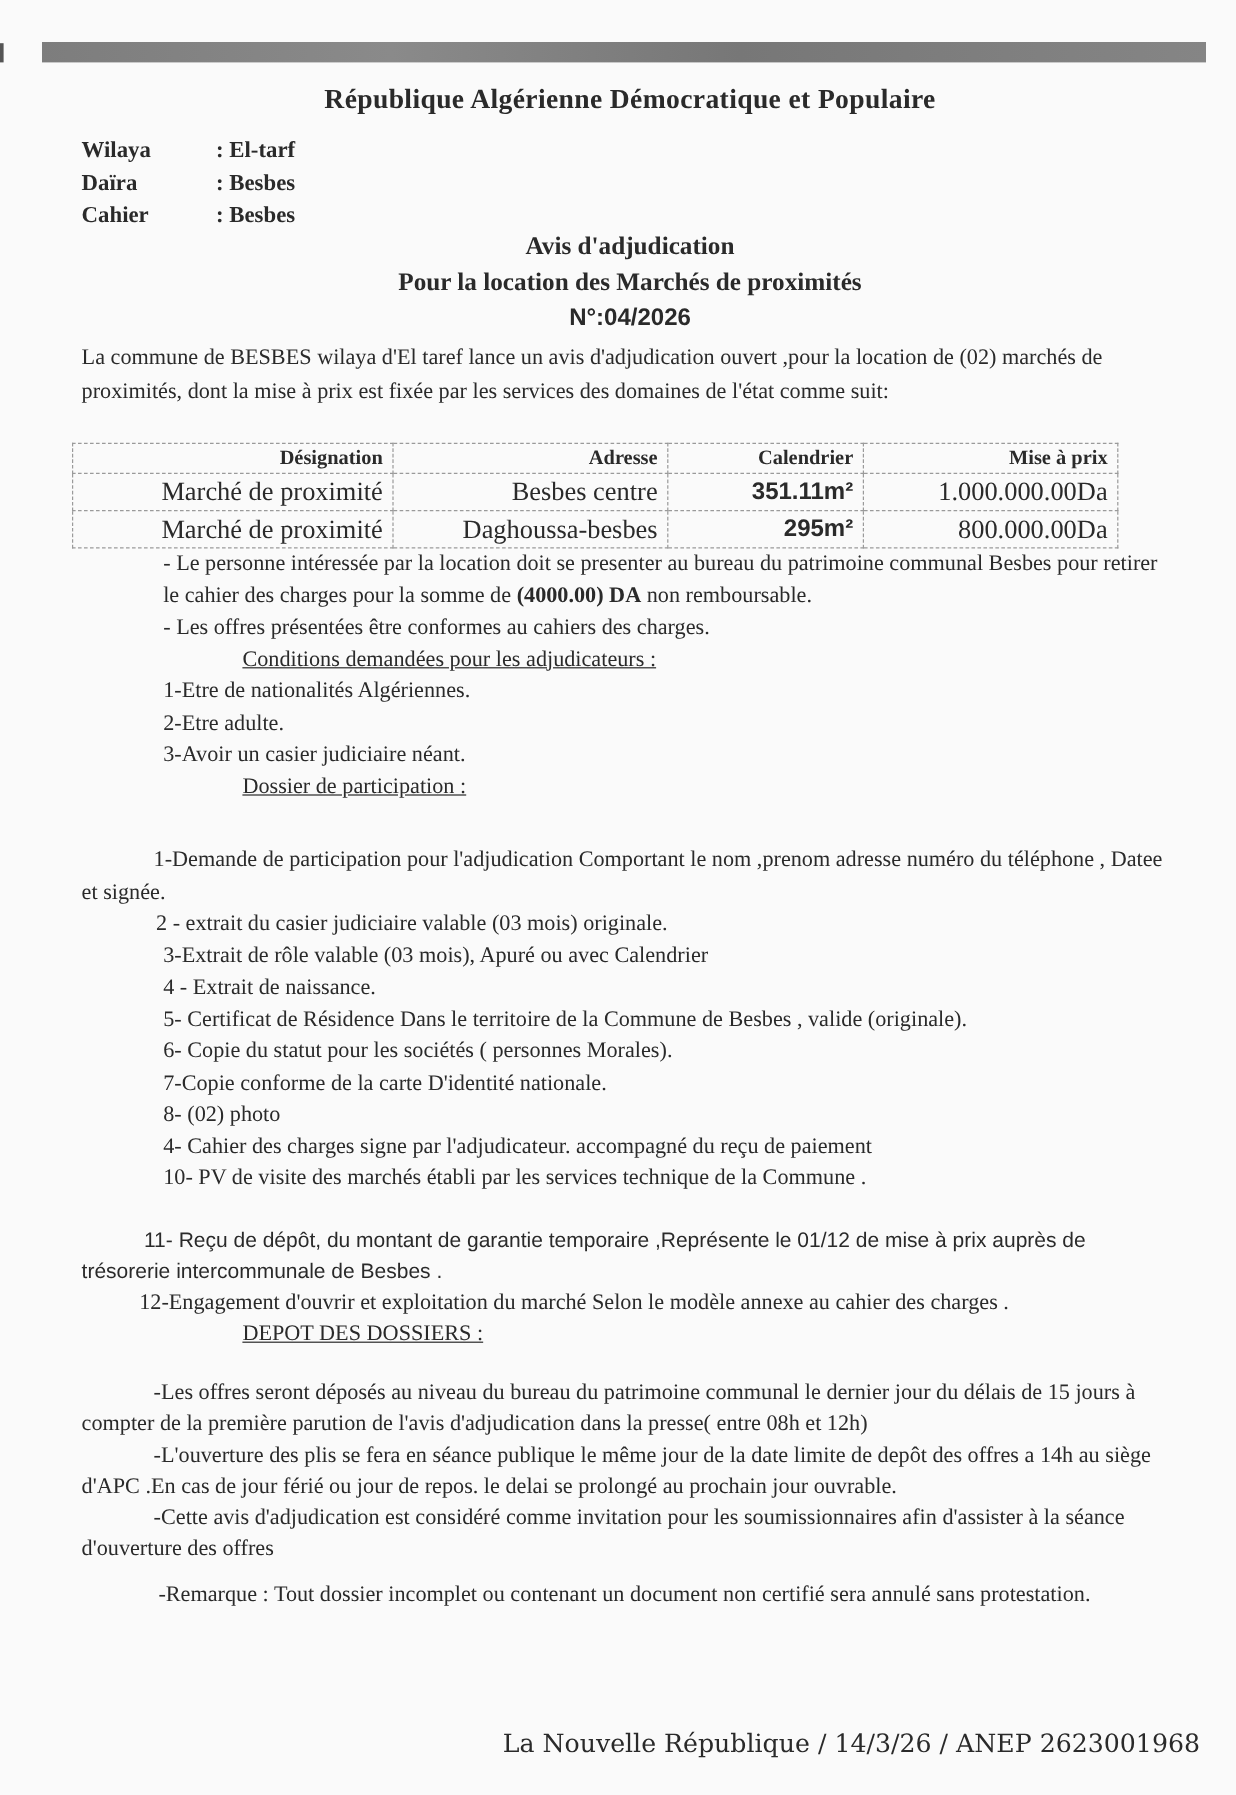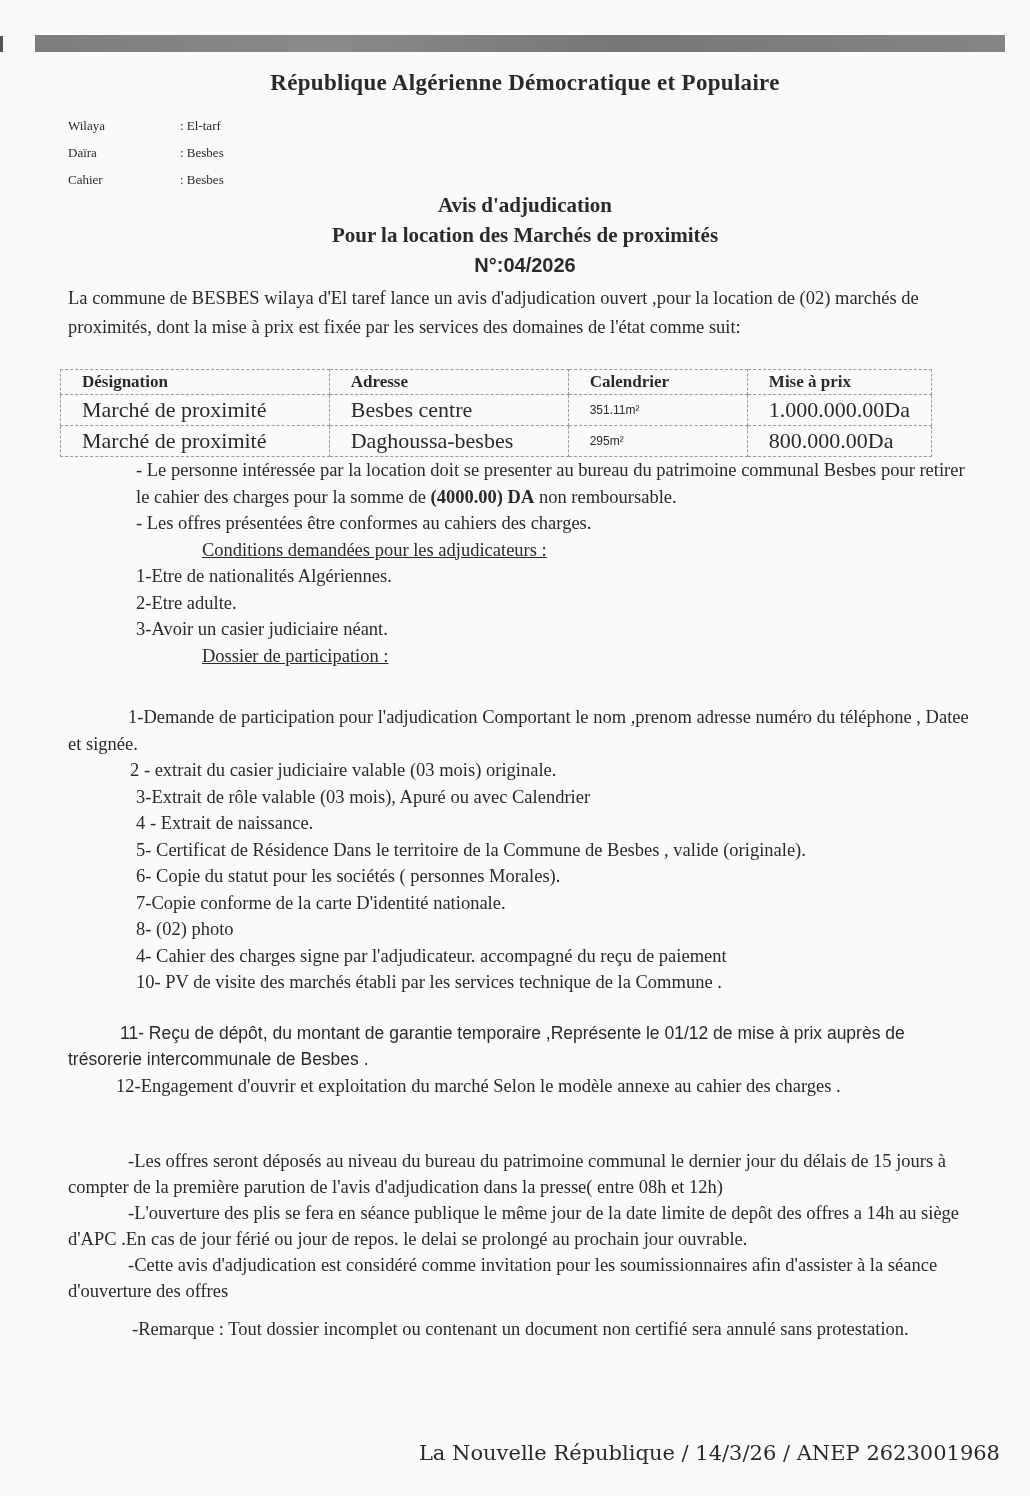--- a/index.html
+++ b/index.html
@@ -13,41 +13,41 @@
     }
     .left-mark { position: absolute; left: 0; top: 36px; width: 3px; height: 16px; background: #555; }
     .top-bar {
       position: absolute; left: 35px; top: 35px; width: 970px; height: 17px;
       background: linear-gradient(90deg, #7d7d7d, #8a8a8a 30%, #777 60%, #858585);
     }
     .title {
       position: absolute; left: 0; width: 1050px; top: 70px; text-align: center;
       font-size: 23px; font-weight: bold; letter-spacing: 0.3px;
     }
-    .admin { position: absolute; left: 68px; top: 112px; font-weight: normal; font-size: 13px; line-height: 27px; }
+    .admin { position: absolute; left: 68px; top: 112px; font-weight: bold; font-size: 19px; line-height: 27px; }
     .admin .row { display: flex; }
     .admin .lbl { width: 112px; }
     .notice-heading {
       position: absolute; left: 0; width: 1050px; text-align: center; font-weight: bold;
       font-size: 21px; line-height: 30px; top: 190px;
     }
     .intro {
       position: absolute; left: 68px; top: 284px; width: 910px;
       font-size: 18.5px; line-height: 29px;
     }
     table.markets {
       position: absolute; left: 60px; top: 369px; width: 872px;
       border-collapse: collapse; font-size: 22px;
     }
     table.markets th, table.markets td {
-      border: 1px dashed #9a9a9a; text-align: left; padding: 0 21px; font-weight: normal;
+      border: 1px dashed #9a9a9a; text-align: right; padding: 0 8px; font-weight: normal;
     }
     table.markets th { font-weight: bold; font-size: 17px; height: 24px; }
     table.markets td { height: 30px; }
-    table.markets td.sup { font-family: "Liberation Sans", sans-serif; font-weight: normal; font-size: 12px; margin-top: 12px; }
+    table.markets td.sup { font-family: "Liberation Sans", sans-serif; font-weight: bold; font-size: 20px; margin-top: 12px; }
     .body-block { position: absolute; left: 68px; width: 910px; font-size: 18.5px; line-height: 26.5px; }
     .p { margin: 0; }
     .ind1 { padding-left: 68px; }
     .ind2 { padding-left: 62px; }
     .ind3 { padding-left: 48px; }
     .heading-u { font-weight: normal; text-decoration: underline; padding-left: 134px; }
     .sans { font-family: "Liberation Sans", sans-serif; font-size: 17.5px; }
     .footer {
       position: absolute; right: 30px; top: 1441px; font-size: 21px;
       font-family: "DejaVu Serif", serif;
@@ -127,20 +127,21 @@
   <p class="p ind1">3-Extrait de rôle valable (03 mois), Apuré ou avec Calendrier</p>
   <p class="p ind1">4 - Extrait de naissance.</p>
   <p class="p ind1">5- Certificat de Résidence Dans le territoire de la Commune de Besbes , valide (originale).</p>
   <p class="p ind1">6- Copie du statut pour  les sociétés ( personnes  Morales).</p>
   <p class="p ind1">7-Copie conforme de la carte D'identité nationale.</p>
   <p class="p ind1">8- (02) photo</p>
   <p class="p ind1">4- Cahier des charges signe par l'adjudicateur. accompagné  du  reçu de paiement</p>
   <p class="p ind1">10- PV de visite des marchés établi par les services technique de la Commune .</p>
   <p class="p sans" style="text-indent:52px;margin-top:24px;">11- Reçu de dépôt, du montant de garantie temporaire ,Représente le 01/12 de mise à prix auprès de trésorerie intercommunale de Besbes .</p>
   <p class="p ind3">12-Engagement d'ouvrir et exploitation du marché Selon le modèle annexe au cahier des charges .</p>
+  <p class="p heading-u">DEPOT DES DOSSIERS :</p>
 </div>
 
 <div class="body-block" style="top:1148px; line-height:26px;">
   <p class="p" style="text-indent:60px;">-Les offres  seront déposés au niveau du bureau du patrimoine communal le dernier jour du délais de 15 jours à compter de la première parution de l'avis d'adjudication dans la presse( entre 08h et 12h)</p>
   <p class="p" style="text-indent:60px;">-L'ouverture des plis se fera en séance publique le même jour de la date limite de depôt des offres a 14h  au siège d'APC .En cas de jour férié ou jour de repos. le delai se prolongé au prochain jour ouvrable.</p>
   <p class="p" style="text-indent:60px;">-Cette avis d'adjudication est considéré comme invitation pour les soumissionnaires afin d'assister à la séance  d'ouverture des offres</p>
   <p class="p" style="text-indent:64px; margin-top:12px;">-Remarque : Tout dossier incomplet ou contenant un document non certifié sera annulé sans protestation.</p>
 </div>
 
 <div class="footer">La Nouvelle République / 14/3/26 / ANEP 2623001968</div>

